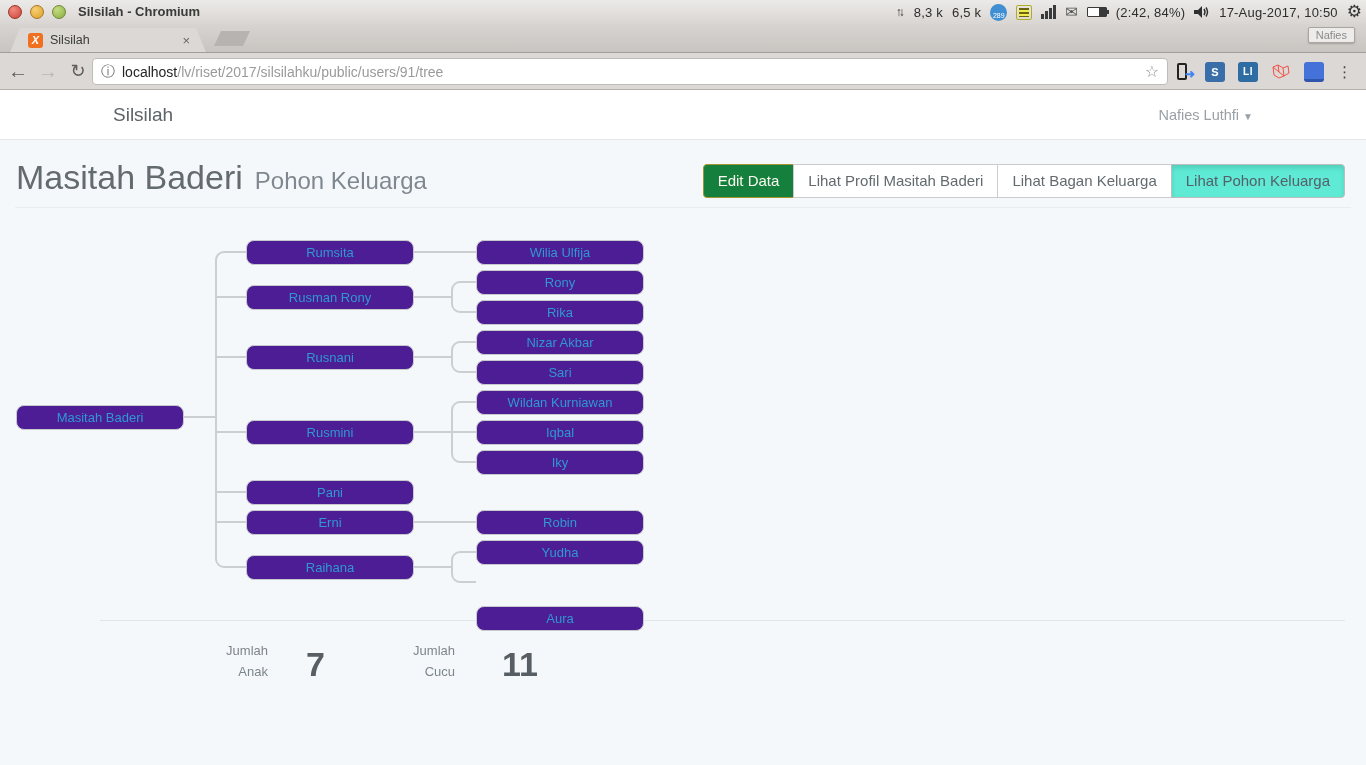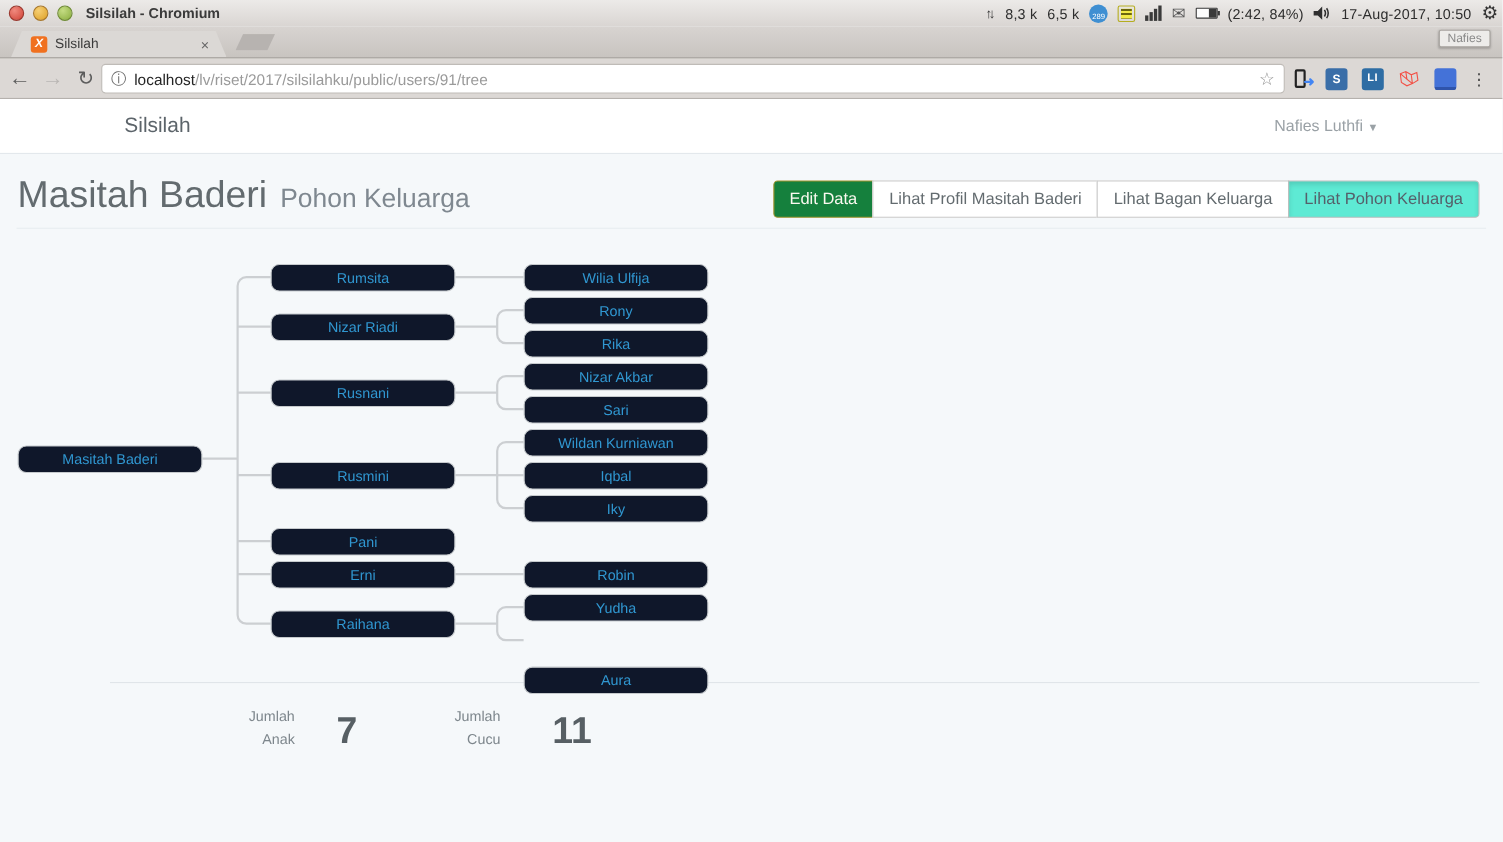--- a/index.html
+++ b/index.html
@@ -90,21 +90,21 @@
          color:#636b6f; margin-left:-1px; white-space:nowrap; }
   .btn:first-child { border-radius:4px 0 0 4px; margin-left:0; }
   .btn:last-child { border-radius:0 4px 4px 0; }
   .btn-gold { background:#15803d; border-color:#a3942f; color:#fbf9f0; }
   .btn-active { background:#5eead4; border-color:#bdbdbd; color:#55606a; box-shadow:inset 0 3px 5px rgba(0,0,0,.12); }
 
   
   #tree-layer { position:absolute; left:0; top:0; width:1366px; height:765px; }
   #tree-svg { position:absolute; left:0; top:0; pointer-events:none; }
   #tree-svg path { stroke:#cccfd2; stroke-width:2; fill:none; }
-  .tnode { position:absolute; width:168px; height:25px; background:#0f172a; border:1px solid #c6cacd;
+  .tnode { position:absolute; width:168px; height:25px; background:#4c1d95; border:1px solid #c6cacd;
            border-radius:8px; color:#3097d1; font-size:13px; text-align:center; line-height:23px; }
 
   
   .stats-divider { position:absolute; left:100px; top:530px; width:1245px; height:1px; background:#e0e5e9; }
   .stat-label { position:absolute; width:110px; text-align:right; font-size:13px; color:#7d868c; line-height:21px; top:550px; }
   .stat-value { position:absolute; font-size:34px; font-weight:bold; color:#575f64; top:555px; }
   .sl-anak { left:158px; } .sv-anak { left:306px; }
   .sl-cucu { left:345px; } .sv-cucu { left:502px; }
 </style>
 </head>
@@ -233,21 +233,21 @@
       <path d="M452 432 L476 432"></path>
       <path d="M414 522 L476 522"></path>
       <path d="M414 567 L452 567"></path>
       <path d="M476 552 L460 552 A8 8 0 0 0 452 560 L452 574 A8 8 0 0 0 460 582 L476 582"></path>
     </svg>
   <div id="tree-nodes">
       <div class="tnode" style="left: 476px; top: 239.5px;">Wilia Ulfija</div>
       <div class="tnode" style="left: 246px; top: 239.5px;">Rumsita</div>
       <div class="tnode" style="left: 476px; top: 269.5px;">Rony</div>
       <div class="tnode" style="left: 476px; top: 299.5px;">Rika</div>
-      <div class="tnode" style="left: 246px; top: 284.5px;">Nizar Riadi</div>
+      <div class="tnode" style="left: 246px; top: 284.5px;">Rusman Rony</div>
       <div class="tnode" style="left: 476px; top: 329.5px;">Nizar Akbar</div>
       <div class="tnode" style="left: 476px; top: 359.5px;">Sari</div>
       <div class="tnode" style="left: 246px; top: 344.5px;">Rusnani</div>
       <div class="tnode" style="left: 476px; top: 389.5px;">Wildan Kurniawan</div>
       <div class="tnode" style="left: 476px; top: 419.5px;">Iqbal</div>
       <div class="tnode" style="left: 476px; top: 449.5px;">Iky</div>
       <div class="tnode" style="left: 246px; top: 419.5px;">Rusmini</div>
       <div class="tnode" style="left: 246px; top: 479.5px;">Pani</div>
       <div class="tnode" style="left: 476px; top: 509.5px;">Robin</div>
       <div class="tnode" style="left: 246px; top: 509.5px;">Erni</div>

